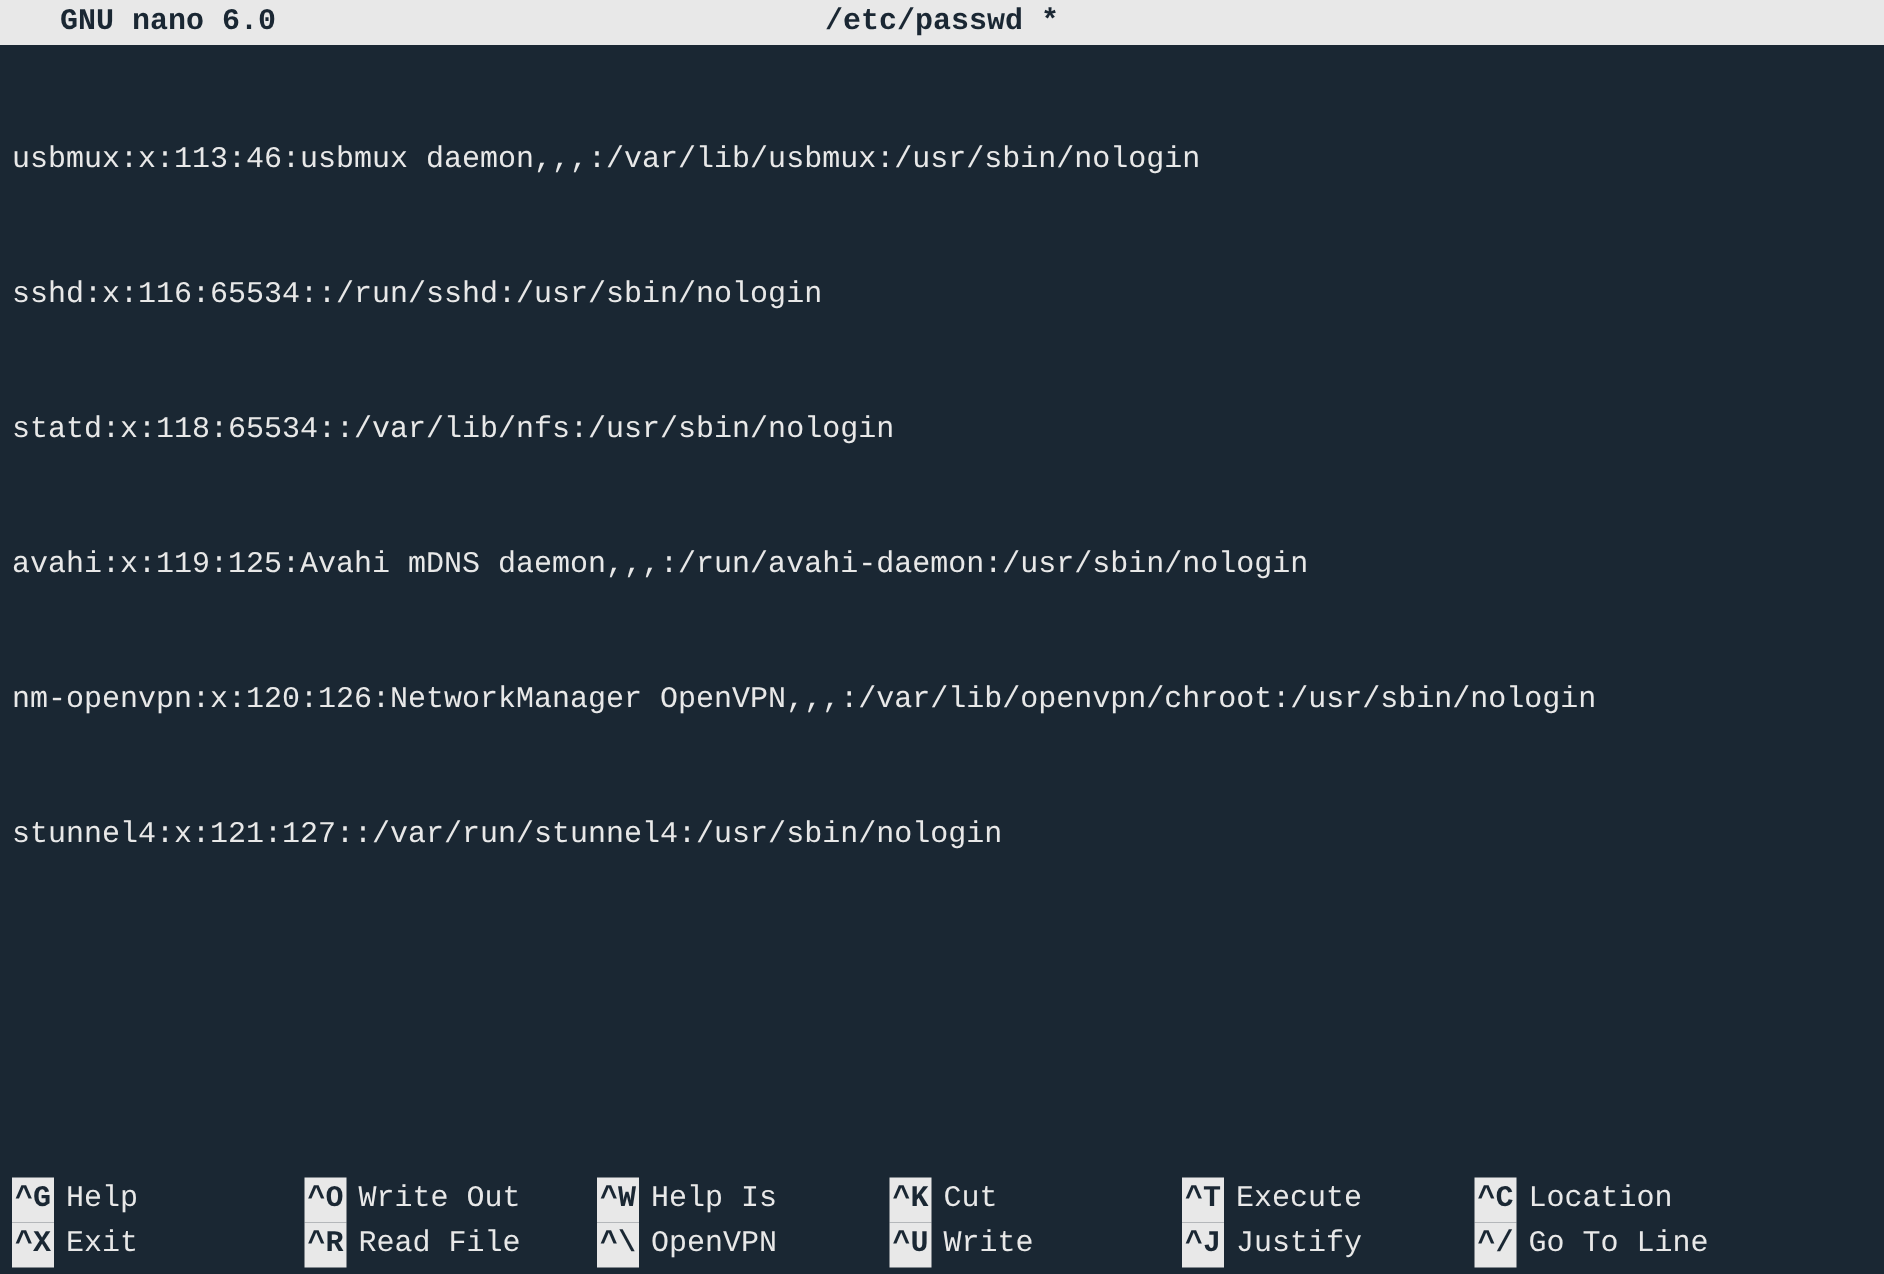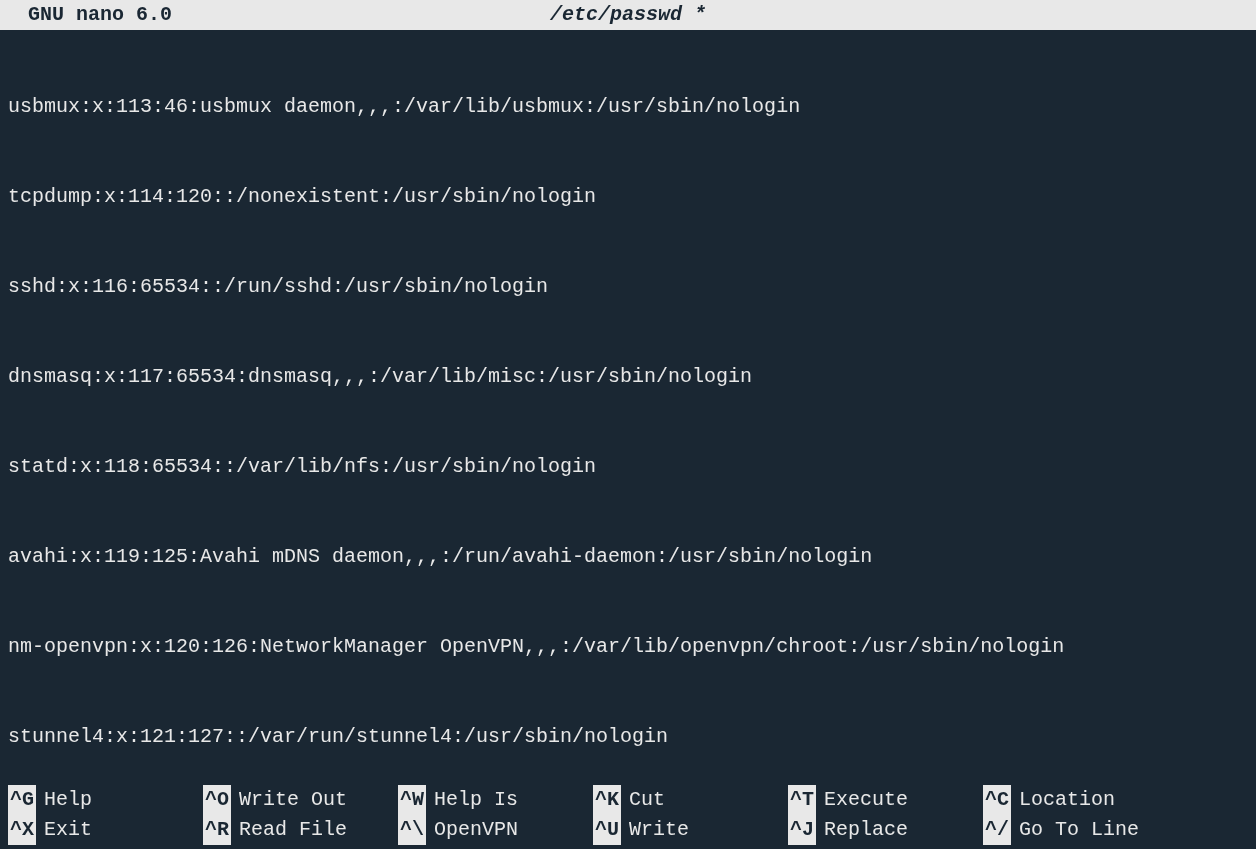--- a/index.html
+++ b/index.html
@@ -17,31 +17,30 @@
       height: 849px;
       overflow: hidden;
       position: relative;
     }
     .title-bar {
       background-color: #e8e8e8;
       color: #1a2733;
       height: 30px;
       display: flex;
       align-items: center;
-      padding: 0 4px;
+      padding: 0 16px;
       font-weight: bold;
     }
     .title-left {
       padding-left: 24px;
     }
     .title-center {
       position: absolute;
       left: 50%;
       transform: translateX(-50%);
-      font-style: italic;
     }
     .editor-content {
       padding: 2px 8px;
       white-space: pre;
     }
     .file-line {
       height: 30px;
       line-height: 30px;
     }
     .shortcuts {
@@ -77,23 +76,21 @@
 </head>
 <body>
 
 <div class="title-bar">
   <span class="title-left">GNU nano 6.0</span>
   <span class="title-center">/etc/passwd *</span>
 </div>
 
 <div class="editor-content">
   <div class="file-line">usbmux:x:113:46:usbmux daemon,,,:/var/lib/usbmux:/usr/sbin/nologin</div>
-  <div class="file-line">tcpdump:x:114:120::/nonexistent:/usr/sbin/nologin</div>
   <div class="file-line">sshd:x:116:65534::/run/sshd:/usr/sbin/nologin</div>
-  <div class="file-line">dnsmasq:x:117:65534:dnsmasq,,,:/var/lib/misc:/usr/sbin/nologin</div>
   <div class="file-line">statd:x:118:65534::/var/lib/nfs:/usr/sbin/nologin</div>
   <div class="file-line">avahi:x:119:125:Avahi mDNS daemon,,,:/run/avahi-daemon:/usr/sbin/nologin</div>
   <div class="file-line">nm-openvpn:x:120:126:NetworkManager OpenVPN,,,:/var/lib/openvpn/chroot:/usr/sbin/nologin</div>
   <div class="file-line">stunnel4:x:121:127::/var/run/stunnel4:/usr/sbin/nologin</div>
   
   
   
   
   
   
@@ -148,20 +145,20 @@
     <div class="shortcut-item">
       <span class="shortcut-key">^\</span>
       <span class="shortcut-label">OpenVPN</span>
     </div>
     <div class="shortcut-item">
       <span class="shortcut-key">^U</span>
       <span class="shortcut-label">Write</span>
     </div>
     <div class="shortcut-item">
       <span class="shortcut-key">^J</span>
-      <span class="shortcut-label">Replace</span>
+      <span class="shortcut-label">Justify</span>
     </div>
     <div class="shortcut-item">
       <span class="shortcut-key">^/</span>
       <span class="shortcut-label">Go To Line</span>
     </div>
   </div>
 </div>
 
 </body></html>

